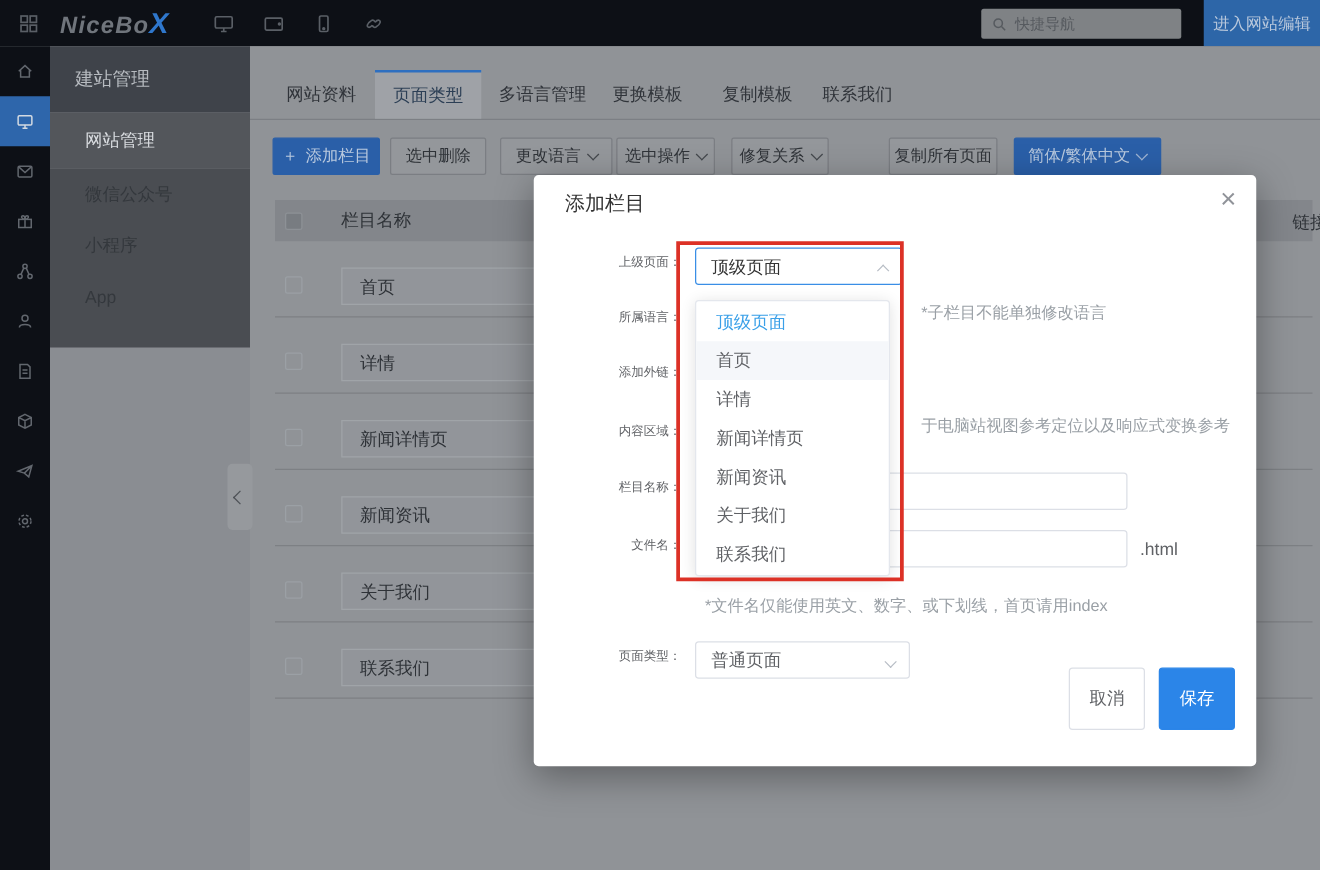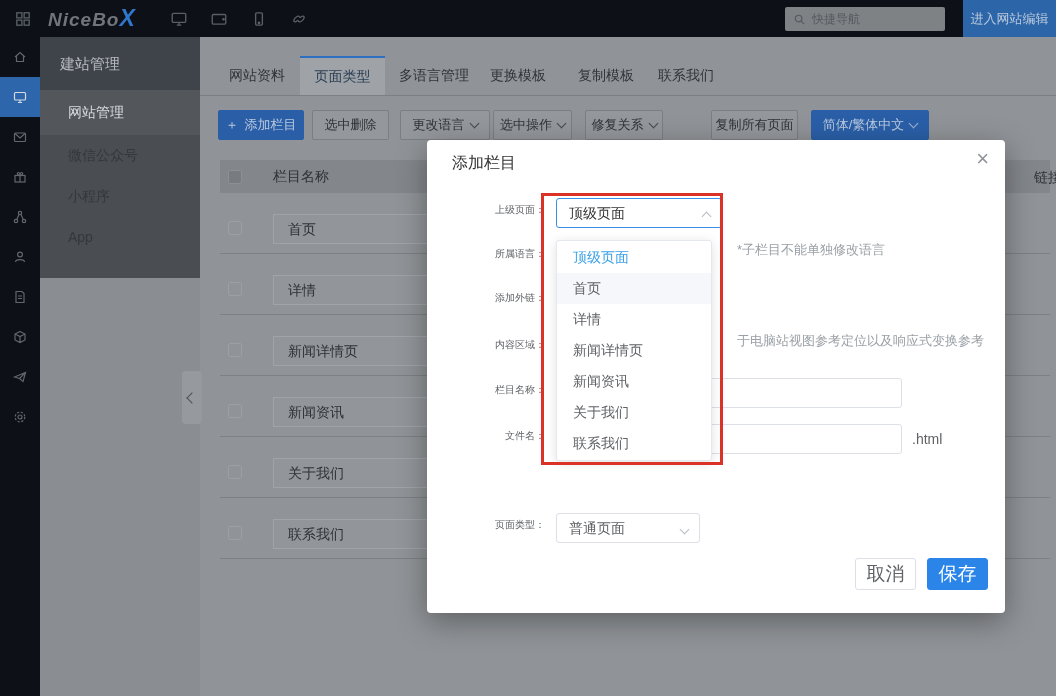--- a/index.html
+++ b/index.html
@@ -69,21 +69,21 @@
   .select.focused{border-color:#3a8ee6;color:#333}
   .select .chev{position:absolute;right:11px;top:12px;border-color:#b6bcc4;width:6px;height:6px}
   .select .chev.up{top:14px}
   .tinput{position:absolute;box-sizing:border-box;width:346px;height:30px;border:1px solid #dcdfe6;border-radius:3px;background:#fff;cursor:text}
   .dropdown{position:absolute;left:129px;top:100px;width:156px;box-sizing:border-box;background:#fff;border:1px solid #e4e7ed;border-radius:3px;box-shadow:0 2px 12px rgba(0,0,0,.12);z-index:2;padding:1px 0}
   .opt{height:31px;line-height:31px;padding-left:16px;font-size:14px;color:#606266;cursor:pointer;white-space:nowrap}
   .opt.sel{color:#3aa0e8}
   .opt.hover{background:#f5f7fa}
   .redbox{position:absolute;left:114px;top:53px;width:176px;height:266px;border:3px solid #dc3126;z-index:3;pointer-events:none}
   .suffix{position:absolute;left:485px;top:291px;font-size:14px;color:#606266}
-  .mbtn{position:absolute;top:418px;width:61px;height:32px;box-sizing:border-box;border-radius:3px;font-size:19px;display:flex;align-items:center;justify-content:center;cursor:pointer}
+  .mbtn{position:absolute;top:394px;width:61px;height:50px;box-sizing:border-box;border-radius:3px;font-size:14px;display:flex;align-items:center;justify-content:center;cursor:pointer}
   .mbtn.cancel{left:428px;background:#fff;border:1px solid #dcdfe6;color:#606266}
   .mbtn.save{left:500px;background:#2b85e8;border:1px solid #2b85e8;color:#fff}
 </style>
 </head>
 <body>
 
 <div class="topbar">
   <span class="tb-icon">
     <svg width="18" height="18" viewBox="0 0 16 16" fill="none" stroke="#5a5f66" stroke-width="1.2">
       <rect x="2.5" y="2.5" width="4.5" height="4.5"></rect>
@@ -276,20 +276,21 @@
   <div class="flabel" style="top:63px">上级页面：</div>
   <div class="flabel" style="top:107px">所属语言：</div>
   <div class="flabel" style="top:151px">添加外链：</div>
   <div class="flabel" style="top:198px">内容区域：</div>
   <div class="flabel" style="top:243px">栏目名称：</div>
   <div class="flabel" style="top:289px">文件名：</div>
   <div class="flabel" style="top:378px">页面类型：</div>
 
   <div class="fnote" style="left:310px;top:101px">*子栏目不能单独修改语言</div>
   <div class="fnote" style="left:310px;top:192px">于电脑站视图参考定位以及响应式变换参考</div>
+  <div class="fnote" style="left:137px;top:336px">*文件名仅能使用英文、数字、或下划线，首页请用index</div>
 
   <div class="tinput" style="left:129px;top:238px"></div>
   <div class="tinput" style="left:129px;top:284px"></div>
   <div class="suffix">.html</div>
 
   <div class="select focused" style="left:129px;top:58px;width:166px">
     <span>顶级页面</span>
     <span class="chev up"></span>
   </div>
 
@@ -298,20 +299,20 @@
     <div class="opt hover">首页</div>
     <div class="opt">详情</div>
     <div class="opt">新闻详情页</div>
     <div class="opt">新闻资讯</div>
     <div class="opt">关于我们</div>
     <div class="opt">联系我们</div>
   </div>
 
   <div class="redbox"></div>
 
-  <div class="select" style="left:129px;top:373px;width:144px">
+  <div class="select" style="left:129px;top:373px;width:172px">
     <span>普通页面</span>
     <span class="chev down"></span>
   </div>
 
   <div class="mbtn cancel">取消</div>
   <div class="mbtn save">保存</div>
 </div>
 
 </body></html>

